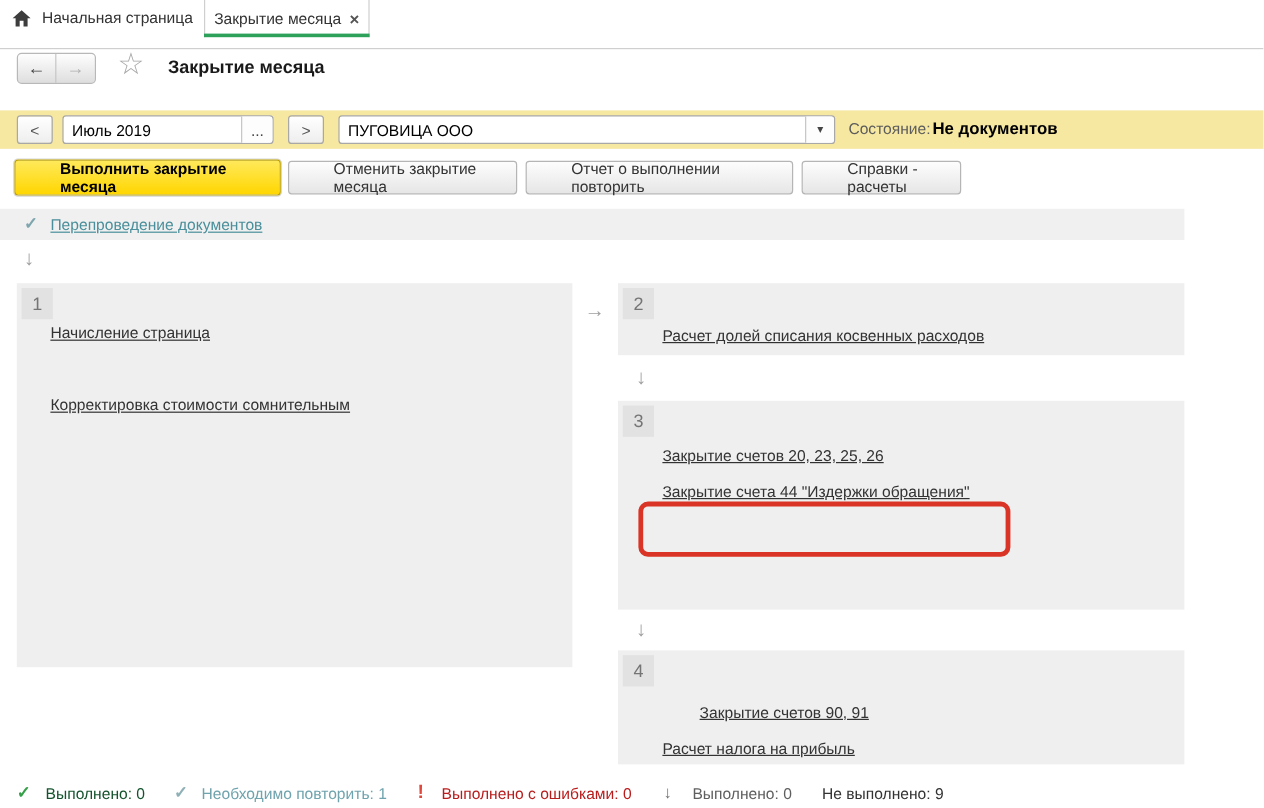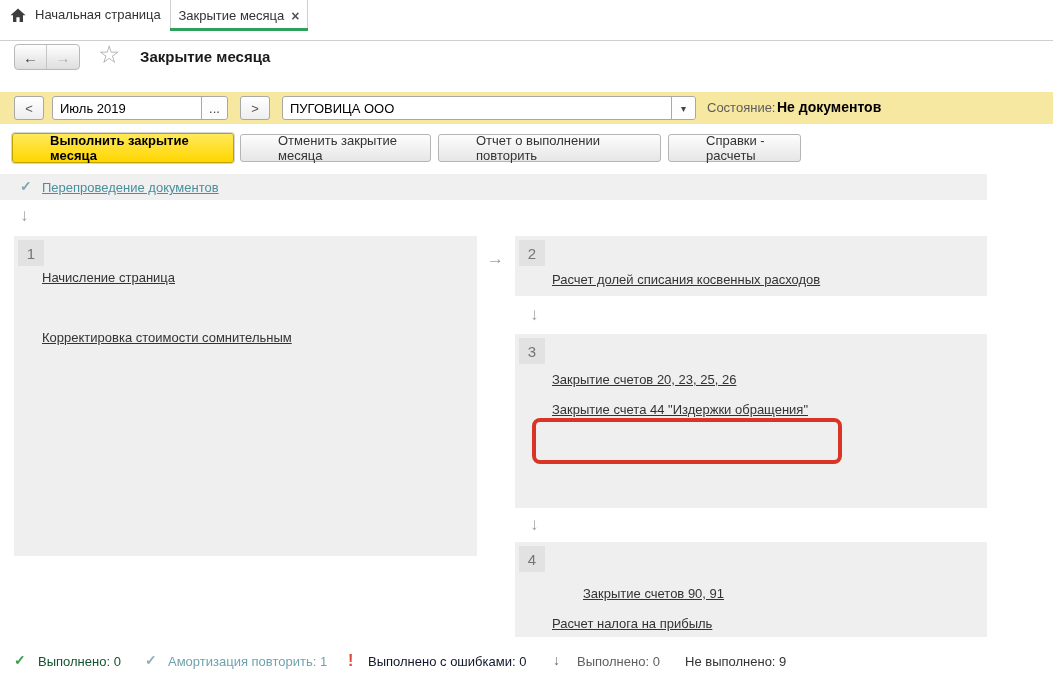--- a/index.html
+++ b/index.html
@@ -63,21 +63,21 @@
            color:#757575; font-size:15px; display:flex; align-items:center; justify-content:center; }
   .op { position:absolute; color:#333; }
   .redbox { position:absolute; border:4px solid #d93425; border-radius:8px; }
 
   
   .sbar { position:absolute; left:0; top:648px; width:1053px; height:25px; background:#fff; }
   .sb-ico { position:absolute; top:5px; font-weight:bold; font-size:14px; line-height:1; }
   .sb-txt { position:absolute; top:6px; }
   .c-green { color:#14532d; } .i-green { color:#35a048; }
   .c-teal  { color:#6fa3ad; } .i-teal  { color:#8fb0b6; }
-  .c-red   { color:#0f172a; } .i-red   { color:#e0483c; font-size:16px; }
+  .c-red   { color:#b91c1c; } .i-red   { color:#e0483c; font-size:16px; }
   .c-gray  { color:#5f5f5f; } .i-gray  { color:#6e6e6e; }
   .c-dark  { color:#333; }
 </style>
 </head>
 <body>
 
 <div class="stage">
 
   <div class="tabbar">
     <span class="home-ico">
@@ -156,21 +156,21 @@
   </div>
 
   <div class="sbar">
     <span class="sb-ico i-green" style="left:14px;">✓</span>
     <span class="sb-txt c-green" style="left:38px;">
       <span>Выполнено:</span>
       <span>0</span>
     </span>
     <span class="sb-ico i-teal" style="left:145px;">✓</span>
     <span class="sb-txt c-teal" style="left:168px;">
-      <span>Амортизация повторить:</span>
+      <span>Необходимо повторить:</span>
       <span>1</span>
     </span>
     <span class="sb-ico i-red" style="left:348px;">!</span>
     <span class="sb-txt c-red" style="left:368px;">
       <span>Выполнено с ошибками:</span>
       <span>0</span>
     </span>
     <span class="sb-ico i-gray" style="left:553px;">↓</span>
     <span class="sb-txt c-gray" style="left:577px;">
       <span>Выполнено:</span>

